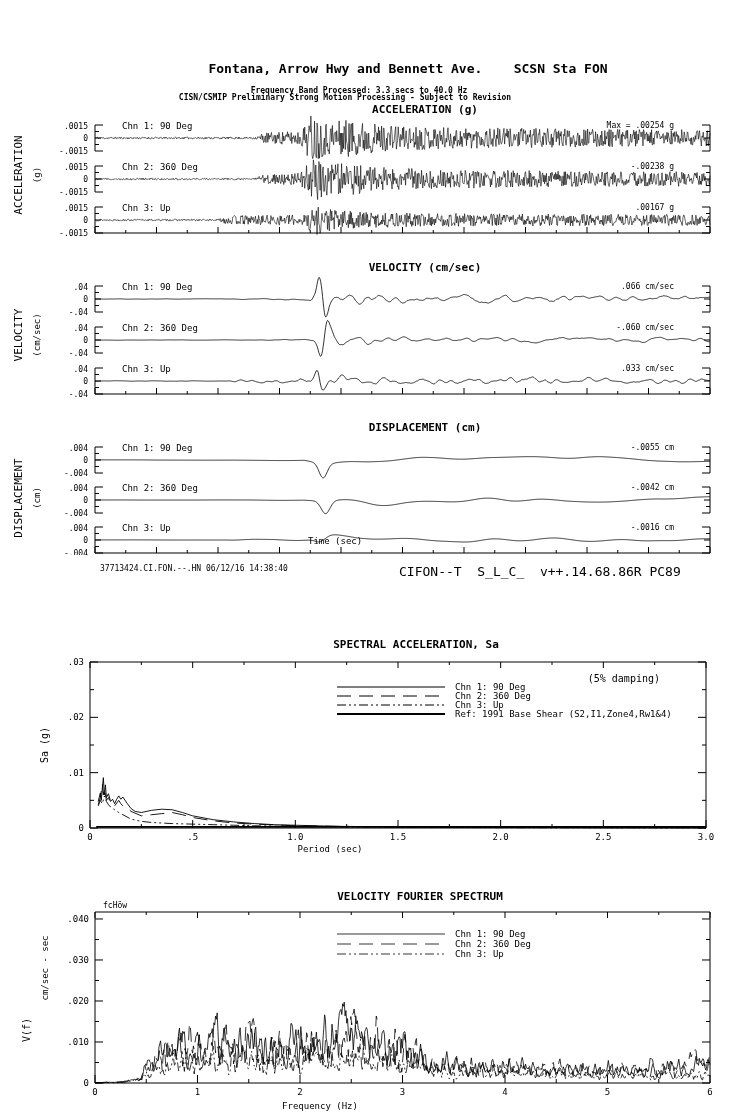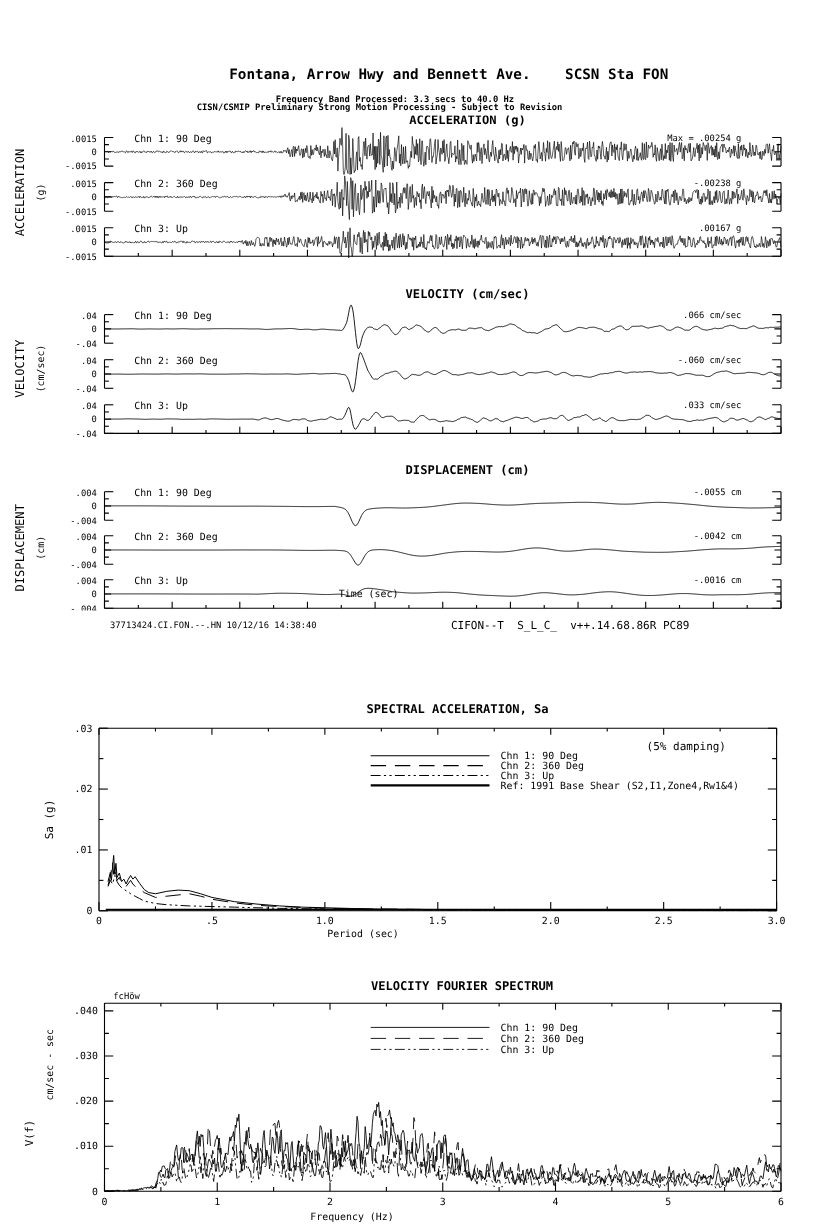--- a/index.html
+++ b/index.html
@@ -262,23 +262,23 @@
       <line x1="710" y1="448" x2="710" y2="442" stroke="#000" stroke-width="1"></line>
       <text x="710" y="457" text-anchor="middle" font-size="9" font-weight="normal">36</text>
       <text x="22" y="70" text-anchor="middle" font-size="11" font-weight="normal" transform="rotate(-90 22 70)">ACCELERATION</text>
       <text x="40" y="70" text-anchor="middle" font-size="9" font-weight="normal" transform="rotate(-90 40 70)">(g)</text>
       <text x="22" y="230" text-anchor="middle" font-size="11" font-weight="normal" transform="rotate(-90 22 230)">VELOCITY</text>
       <text x="40" y="230" text-anchor="middle" font-size="9" font-weight="normal" transform="rotate(-90 40 230)">(cm/sec)</text>
       <text x="22" y="393" text-anchor="middle" font-size="11" font-weight="normal" transform="rotate(-90 22 393)">DISPLACEMENT</text>
       <text x="40" y="393" text-anchor="middle" font-size="9" font-weight="normal" transform="rotate(-90 40 393)">(cm)</text>
     </svg>
 
-  <div class="ftr" style="left:100px;top:564px;font-size:8px">37713424.CI.FON.--.HN 10/12/16 14:38:40</div>
+  <div class="ftr" style="left:100px;top:564px;font-size:8px">37713424.CI.FON.--.HN 06/12/16 14:38:40</div>
   <div class="ftr" style="left:308px;top:536px;font-size:9px">Time (sec)</div>
-  <div class="ftr" style="left:410px;top:564px;font-size:10px">CIFON--T  S_L_C_  v++.14.68.86R PC89</div>
+  <div class="ftr" style="left:399px;top:564px;font-size:13px">CIFON--T  S_L_C_  v++.14.68.86R PC89</div>
 
   <svg id="sa" width="739" height="250" style="top:630px" viewBox="0 0 739 250">
       <text x="416" y="18" text-anchor="middle" font-size="11" font-weight="bold">SPECTRAL ACCELERATION, Sa</text>
       <text x="660" y="52" text-anchor="end" font-size="10" font-weight="normal">(5% damping)</text>
       <line x1="90" y1="32" x2="706" y2="32" stroke="#000" stroke-width="1"></line>
       <line x1="90" y1="198" x2="706" y2="198" stroke="#000" stroke-width="1"></line>
       <line x1="90" y1="32" x2="90" y2="198" stroke="#000" stroke-width="1"></line>
       <line x1="706" y1="32" x2="706" y2="198" stroke="#000" stroke-width="1"></line>
       <line x1="90" y1="198" x2="90" y2="190" stroke="#000" stroke-width="1"></line>
       <line x1="90" y1="32" x2="90" y2="38" stroke="#000" stroke-width="1"></line>

